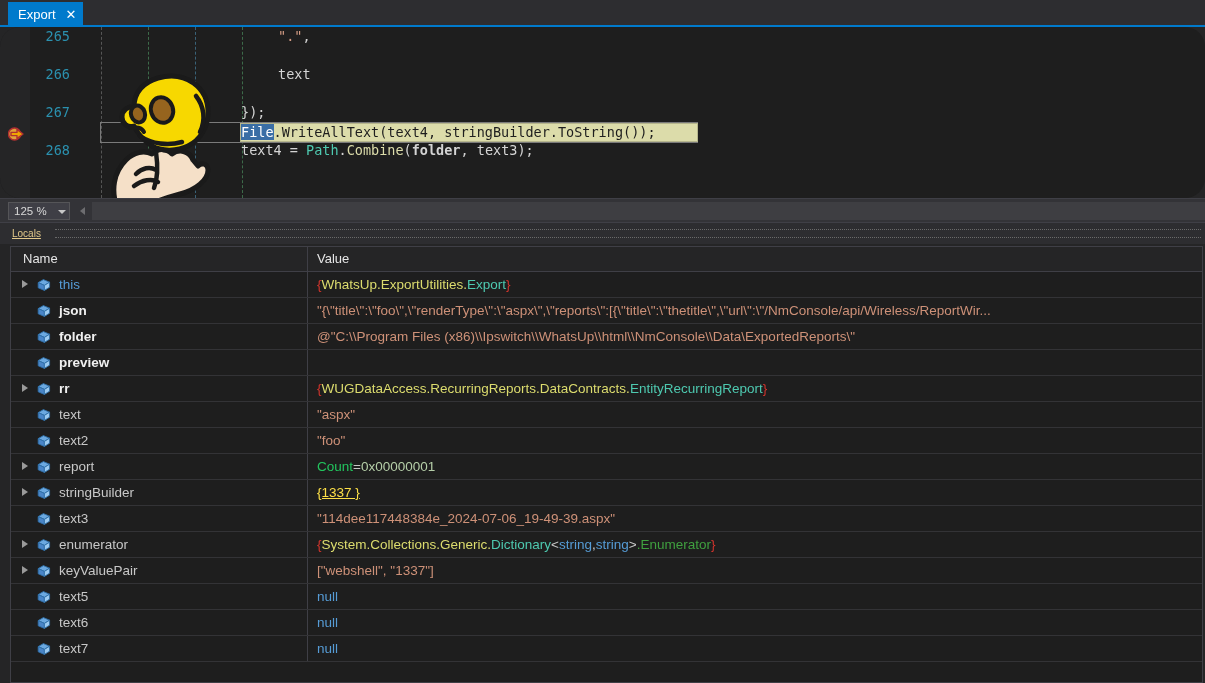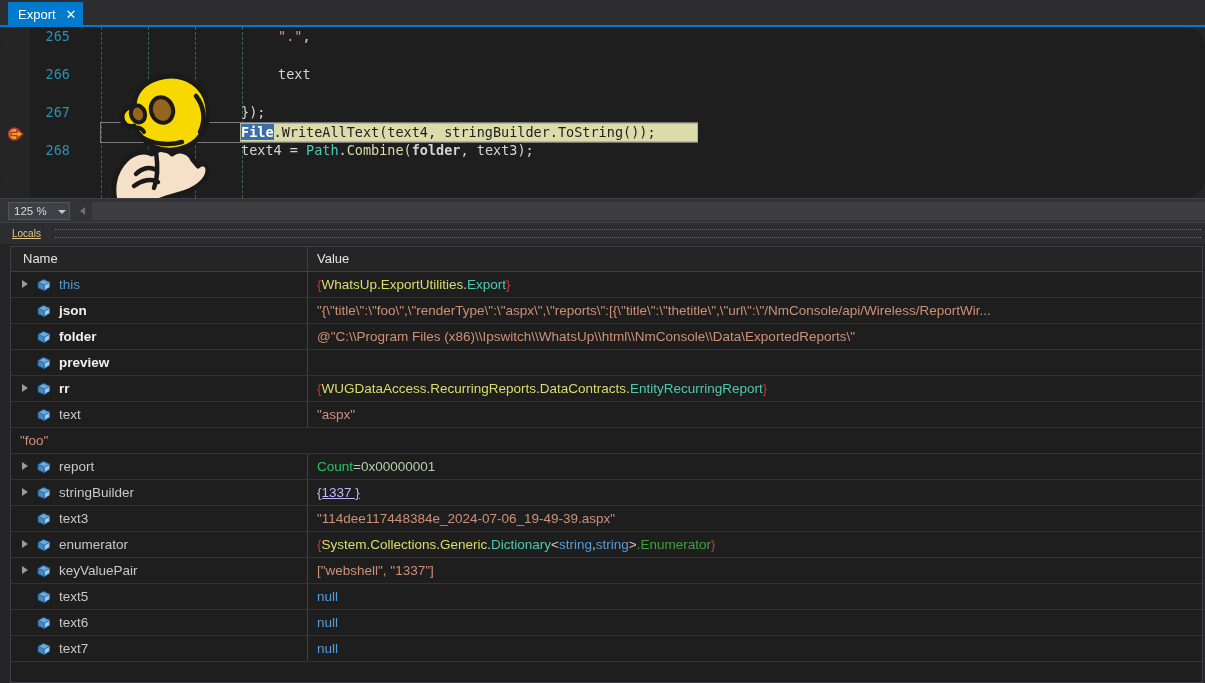--- a/index.html
+++ b/index.html
@@ -120,21 +120,20 @@
     height: 19px; line-height: 19px;
     font-family: "DejaVu Sans Mono", monospace;
     font-size: 13.5px;
     color: #1e1e1e;
     white-space: pre;
     z-index: 6;
   }
   .sel-file {
     background: #3a6ea5;
     color: #ffffff;
-    font-weight: bold;
   }
   .exec-arrow {
     position: absolute; left: 8px; top: 99px;
     width: 17px; height: 16px;
     z-index: 7;
   }
   .typ  { color: #4ec9b0; }
   .mth  { color: #dcdcaa; }
   .plain{ color: #d4d4d4; }
   .str  { color: #d69d85; }
@@ -317,21 +316,21 @@
   }
   .v-brace  { color: #d0342c; }
   .v-ns     { color: #dcdc6e; }
   .v-type   { color: #4ec9b0; }
   .v-str    { color: #ce9178; }
   .v-kw     { color: #569cd6; }
   .v-count  { color: #22c55e; }
   .v-num    { color: #b5cea8; }
   .v-gray   { color: #c8c8c8; }
   .v-green  { color: #3fa03f; }
-  .v-cyan   { color: #c4b5fd; text-decoration: underline; }
+  .v-cyan   { color: #fde047; text-decoration: underline; }
 </style>
 </head>
 <body>
 
 <div id="app">
 
   <div class="tabstrip">
     <div class="tab">
       <span class="tab-label">Export</span>
       <span class="tab-close">✕</span>
@@ -515,20 +514,31 @@
                   <path d="M8.4 8.4 L13.6 5.2 L13.6 10.2 L8.4 13.4 Z" fill="#9ccaf0" stroke="#2f6fa8" stroke-width="0.9"></path>
                 </svg>
               </div>
               <span class="name-text">text</span>
             </div>
             <div class="cell-value">
               <span class="v-str">"aspx"</span>
             </div>
           </div>
           <div class="row">
+            <div class="cell-name">
+              <div class="expander"></div>
+              <div class="varicon">
+                <svg viewBox="0 0 16 16" width="16" height="16" style="position:absolute;left:1px;top:5px">
+                  <path d="M2.2 5.6 L7.4 2.6 L13.6 5.2 L8.4 8.4 Z" fill="#6ca9e0" stroke="#2f6fa8" stroke-width="0.9"></path>
+                  <path d="M2.2 5.6 L8.4 8.4 L8.4 13.4 L2.2 10.8 Z" fill="#4a86c8" stroke="#2f6fa8" stroke-width="0.9"></path>
+                  <path d="M8.4 8.4 L13.6 5.2 L13.6 10.2 L8.4 13.4 Z" fill="#9ccaf0" stroke="#2f6fa8" stroke-width="0.9"></path>
+                </svg>
+              </div>
+              <span class="name-text">text2</span>
+            </div>
             <div class="cell-value">
               <span class="v-str">"foo"</span>
             </div>
           </div>
           <div class="row">
             <div class="cell-name">
               <div class="expander has"></div>
               <div class="varicon">
                 <svg viewBox="0 0 16 16" width="16" height="16" style="position:absolute;left:1px;top:5px">
                   <path d="M2.2 5.6 L7.4 2.6 L13.6 5.2 L8.4 8.4 Z" fill="#6ca9e0" stroke="#2f6fa8" stroke-width="0.9"></path>

